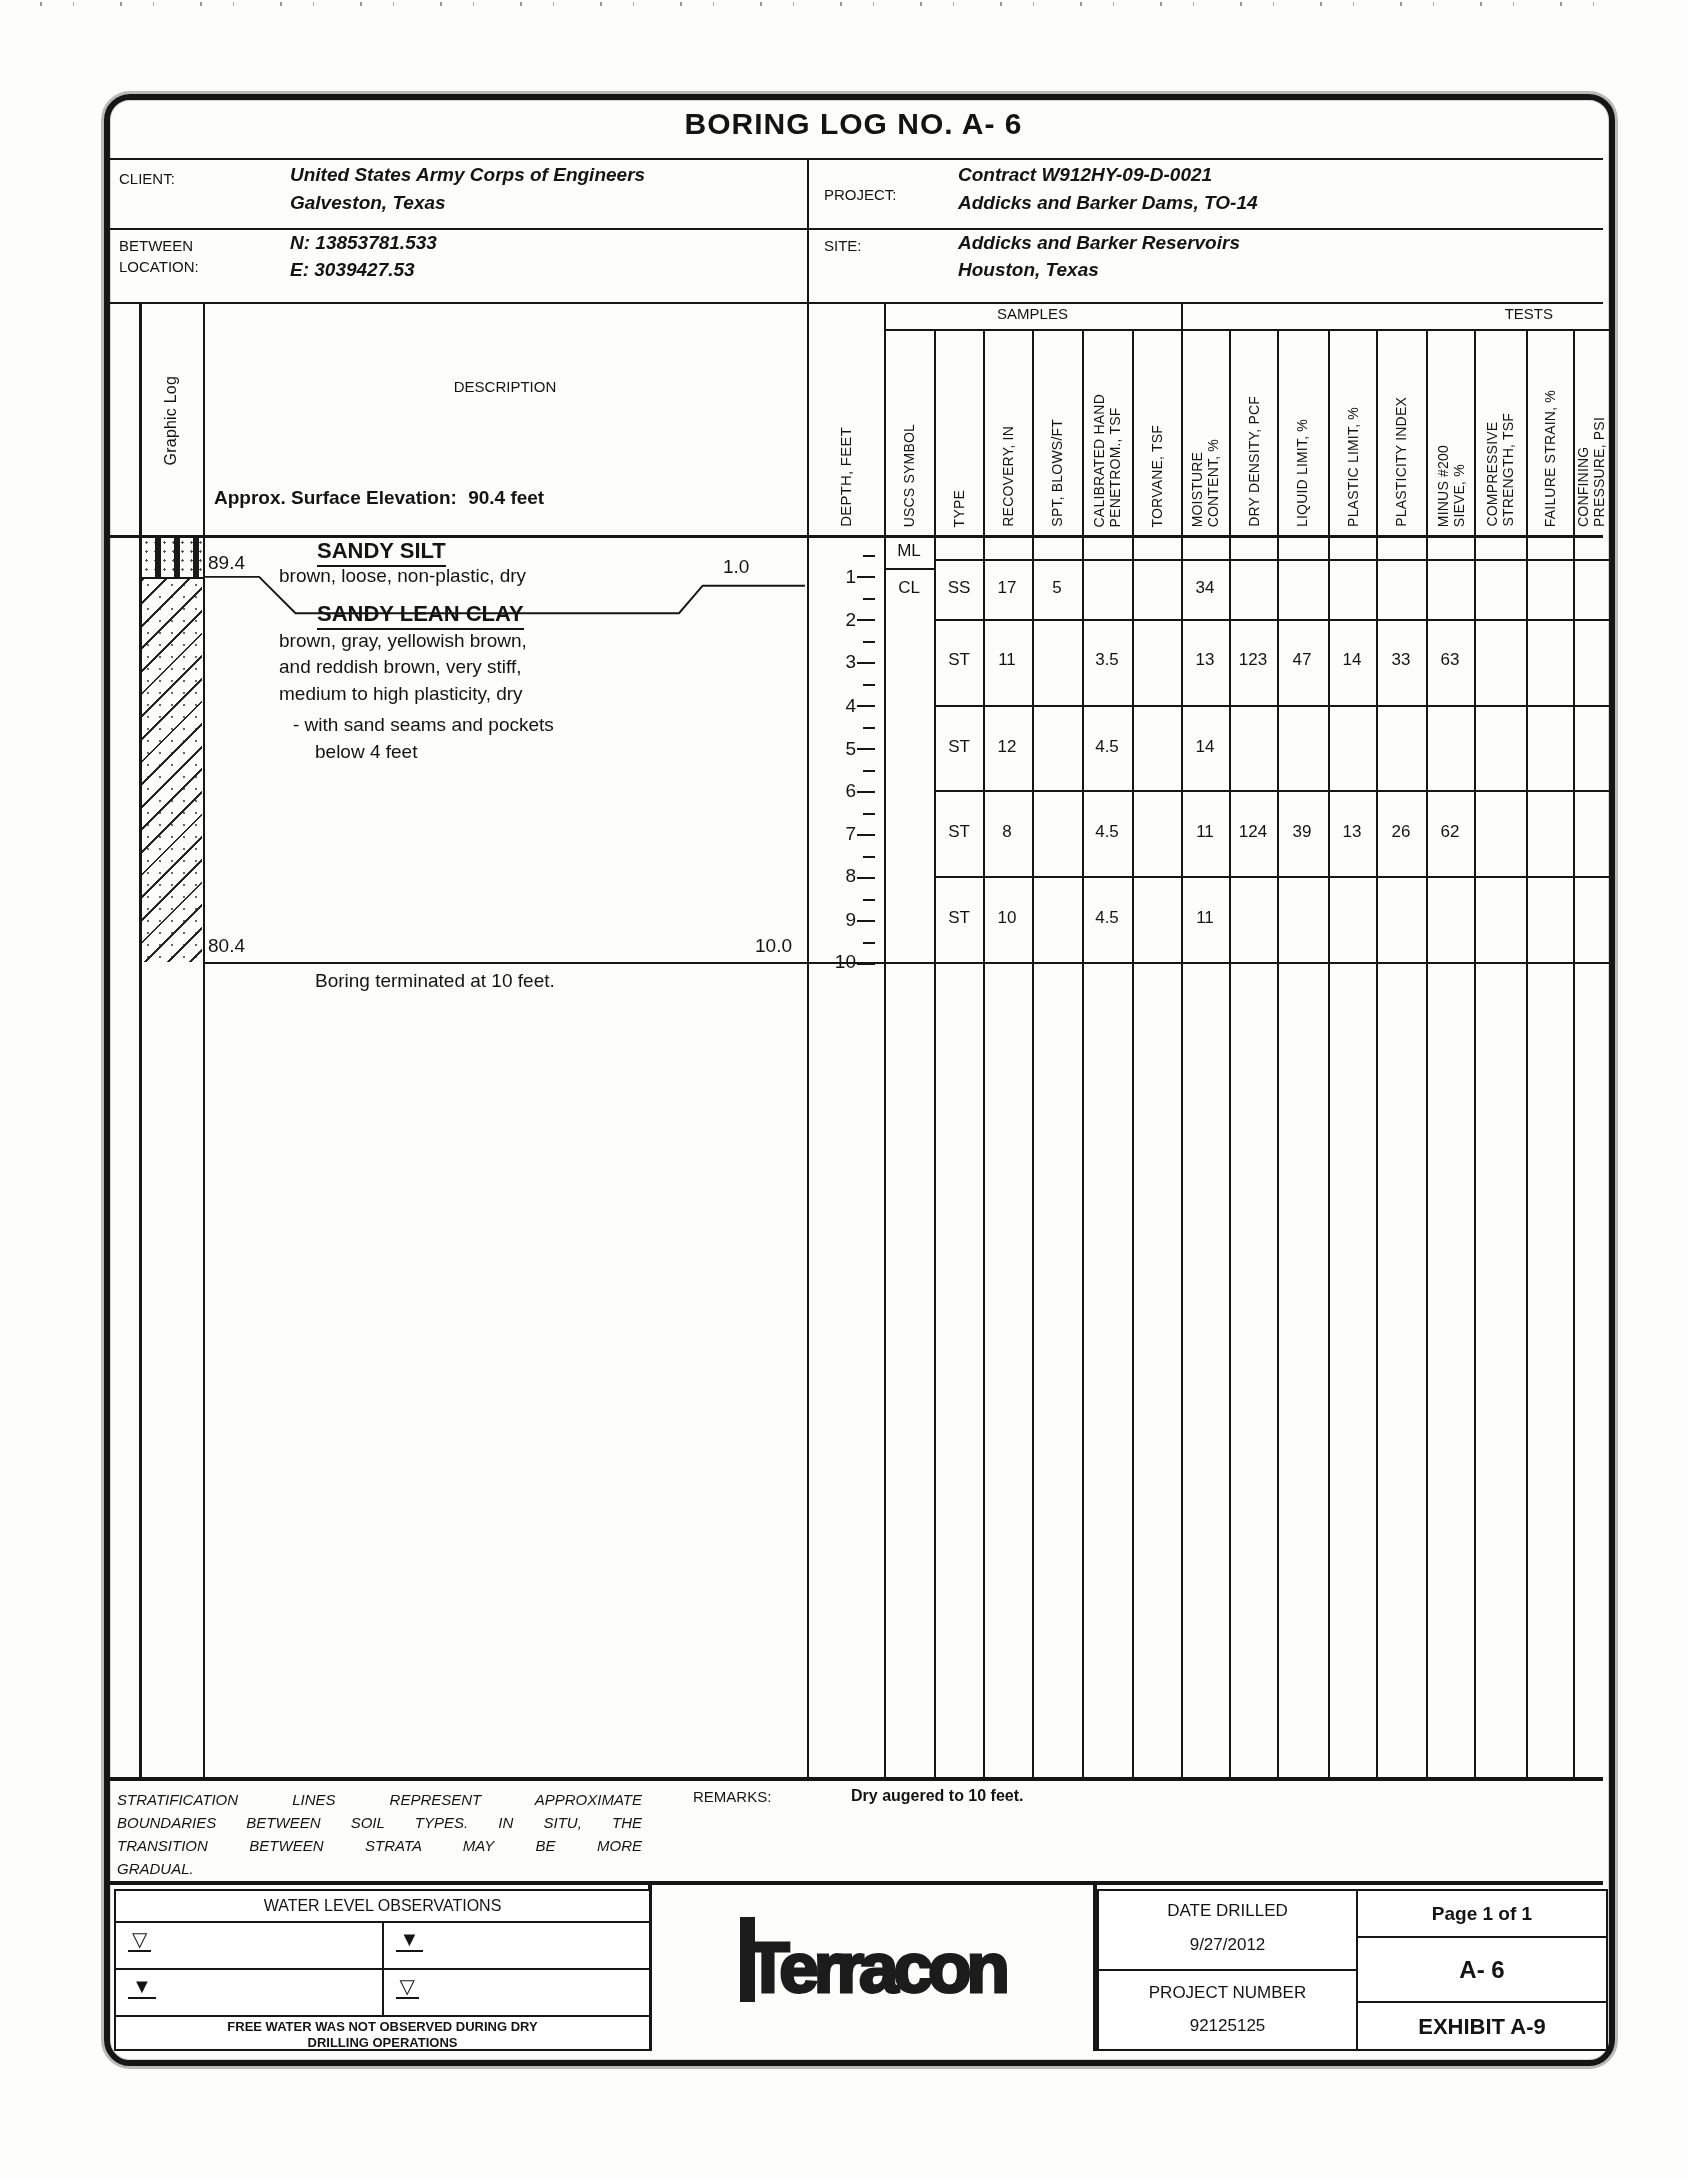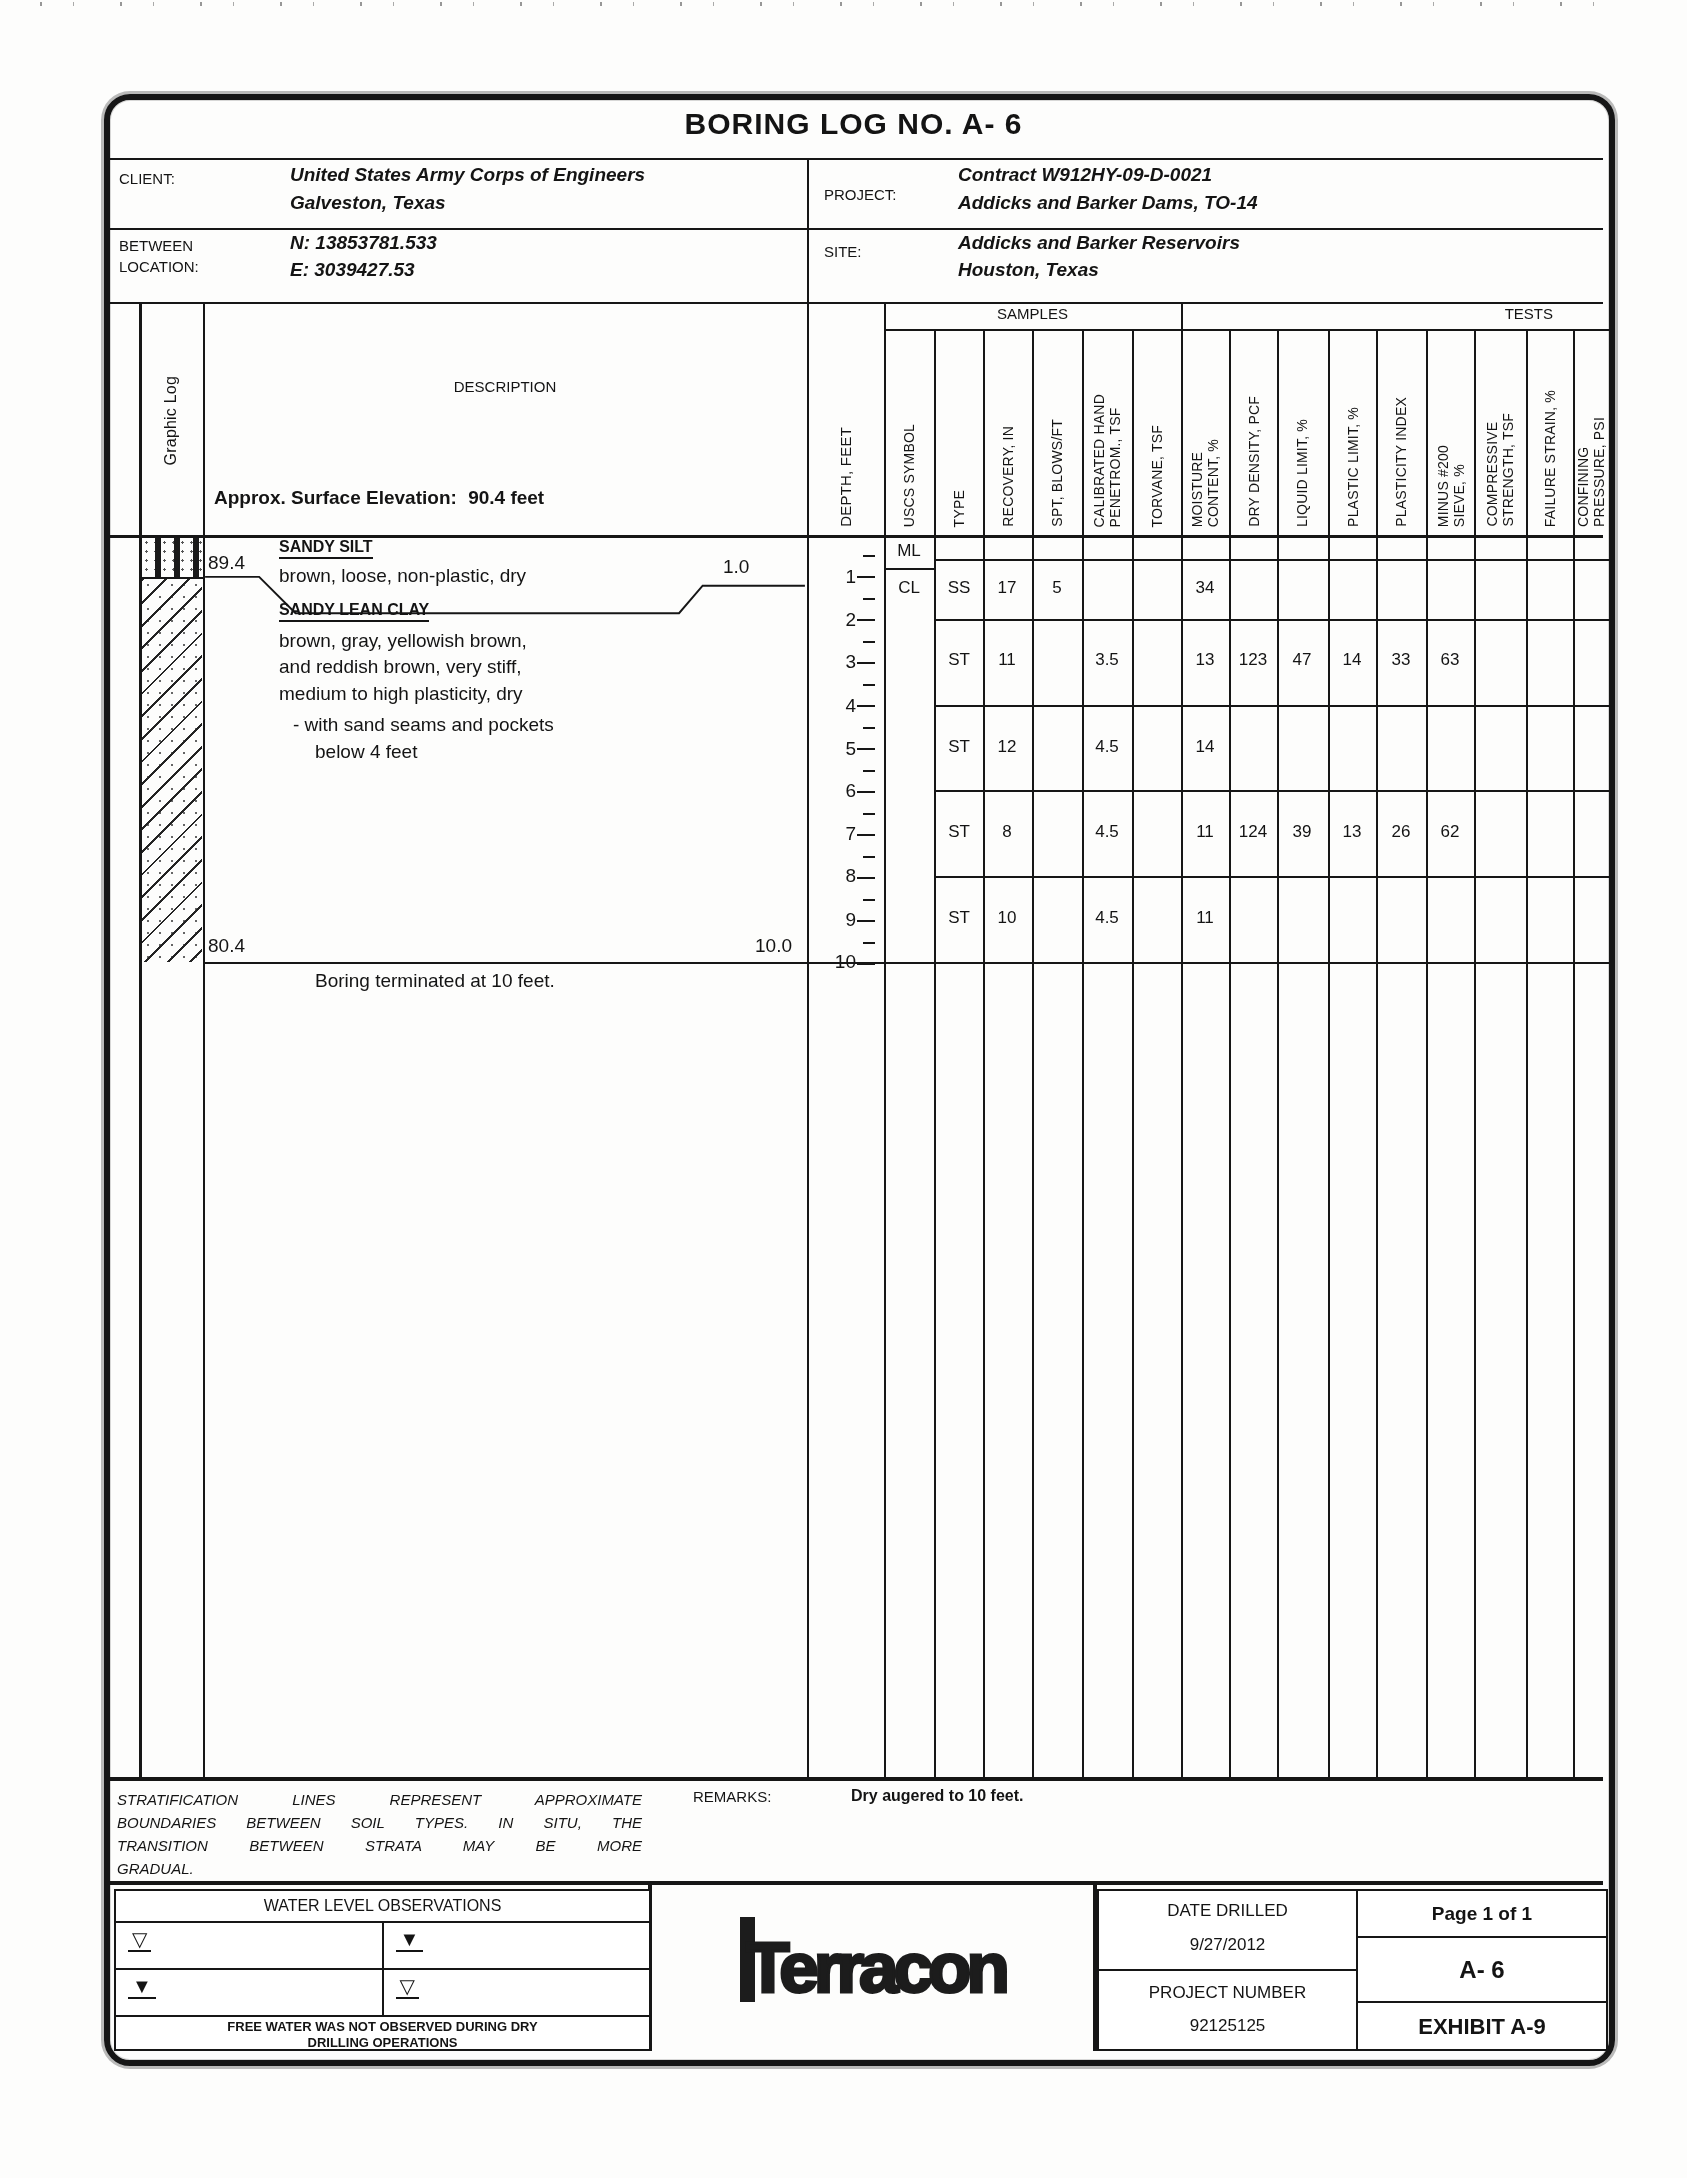--- a/index.html
+++ b/index.html
@@ -8,21 +8,21 @@
   .hl{position:absolute;background:#161616;height:2px;}
   .vl{position:absolute;background:#161616;width:2px;}
   .lbl{font-size:15px;}
   .val{font-size:19px;font-weight:bold;font-style:italic;}
   .txt{font-size:19px;}
   .cell{position:absolute;width:48px;text-align:center;font-size:17px;}
   .num{position:absolute;width:44px;text-align:right;font-size:19px;}
   .hcell{position:absolute;display:flex;justify-content:center;align-items:flex-end;}
   .rot{writing-mode:vertical-rl;transform:rotate(180deg);font-size:14px;line-height:16px;letter-spacing:0.2px;}
   .rot span{display:block;}
-  .soil-name{font-size:16px;font-weight:bold;border-bottom:2px solid #141414;display:inline-block;padding-bottom:1px;}
+  .soil-name{font-size:22px;font-weight:bold;border-bottom:2px solid #141414;display:inline-block;padding-bottom:1px;margin-left:38px;}
   .just{text-align:justify;text-align-last:justify;}
   .wsym{display:inline-block;font-size:20px;line-height:20px;border-bottom:2px solid #141414;padding:0 4px 1px 4px;}
   .silt-pat{background:
      repeating-linear-gradient(90deg,transparent 0 13px,#1a1a1a 13px 19px),
      radial-gradient(circle,#555 1px,transparent 1.4px);
      background-size:auto,9px 9px;}
   .clay-pat{background:
      repeating-linear-gradient(135deg,#242424 0 2px,transparent 2px 16px),
      radial-gradient(circle,#666 0.8px,transparent 1.3px);
      background-size:auto,12px 12px;}
@@ -51,21 +51,21 @@
 <div class="abs val" style="left:290px;top:192px;">Galveston, Texas</div>
 <div class="abs lbl" style="left:824px;top:186px;">PROJECT:</div>
 <div class="abs val" style="left:958px;top:164px;">Contract W912HY-09-D-0021</div>
 <div class="abs val" style="left:958px;top:192px;">Addicks and Barker Dams, TO-14</div>
 <div class="hl" style="left:104px;top:228px;width:1499px;"></div>
 
 <div class="abs lbl" style="left:119px;top:237px;">BETWEEN</div>
 <div class="abs lbl" style="left:119px;top:258px;">LOCATION:</div>
 <div class="abs val" style="left:290px;top:232px;">N: 13853781.533</div>
 <div class="abs val" style="left:290px;top:259px;">E: 3039427.53</div>
-<div class="abs lbl" style="left:824px;top:243px;text-align:right;">SITE:</div>
+<div class="abs lbl" style="left:824px;top:237px;text-align:right;">SITE:</div>
 <div class="abs val" style="left:958px;top:232px;">Addicks and Barker Reservoirs</div>
 <div class="abs val" style="left:958px;top:259px;">Houston, Texas</div>
 <div class="hl" style="left:104px;top:302px;width:1499px;"></div>
 
 <div class="vl" style="left:807px;top:158px;height:1619px;"></div>
 
 <div class="hcell" style="left:139px;top:327px;width:64px;height:188px;align-items:center;">
   <span class="rot" style="font-size:16px;">Graphic Log</span>
 </div>
 <div class="abs lbl" style="left:203px;top:378px;width:604px;text-align:center;">DESCRIPTION</div>

